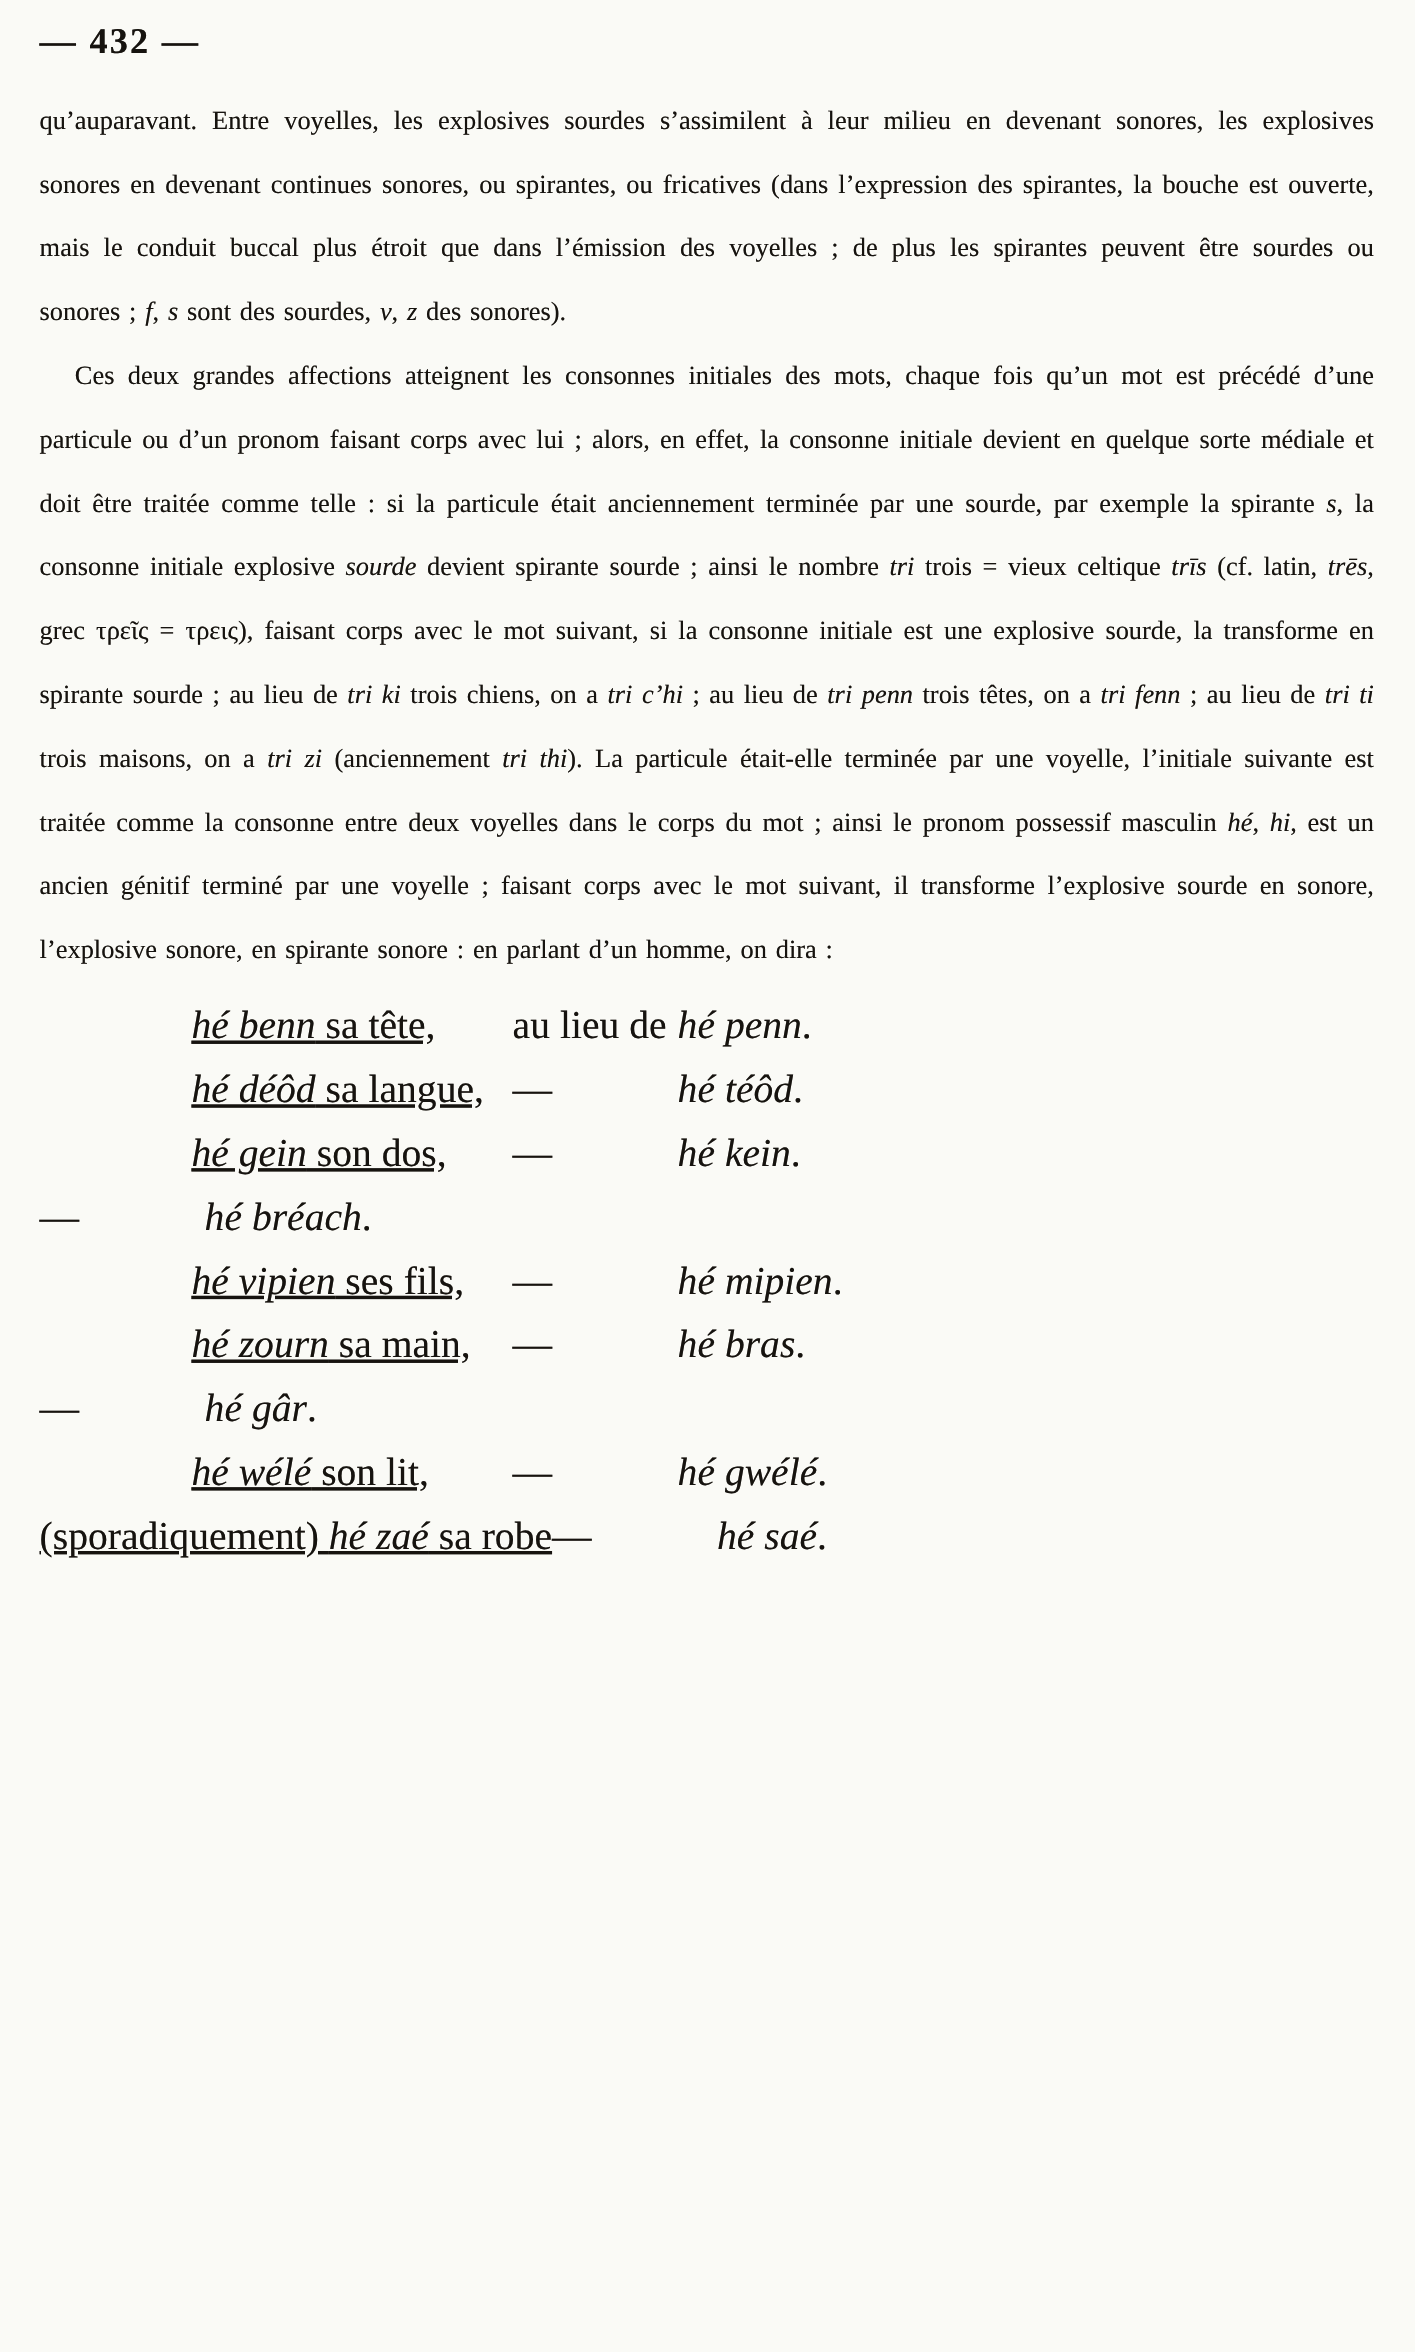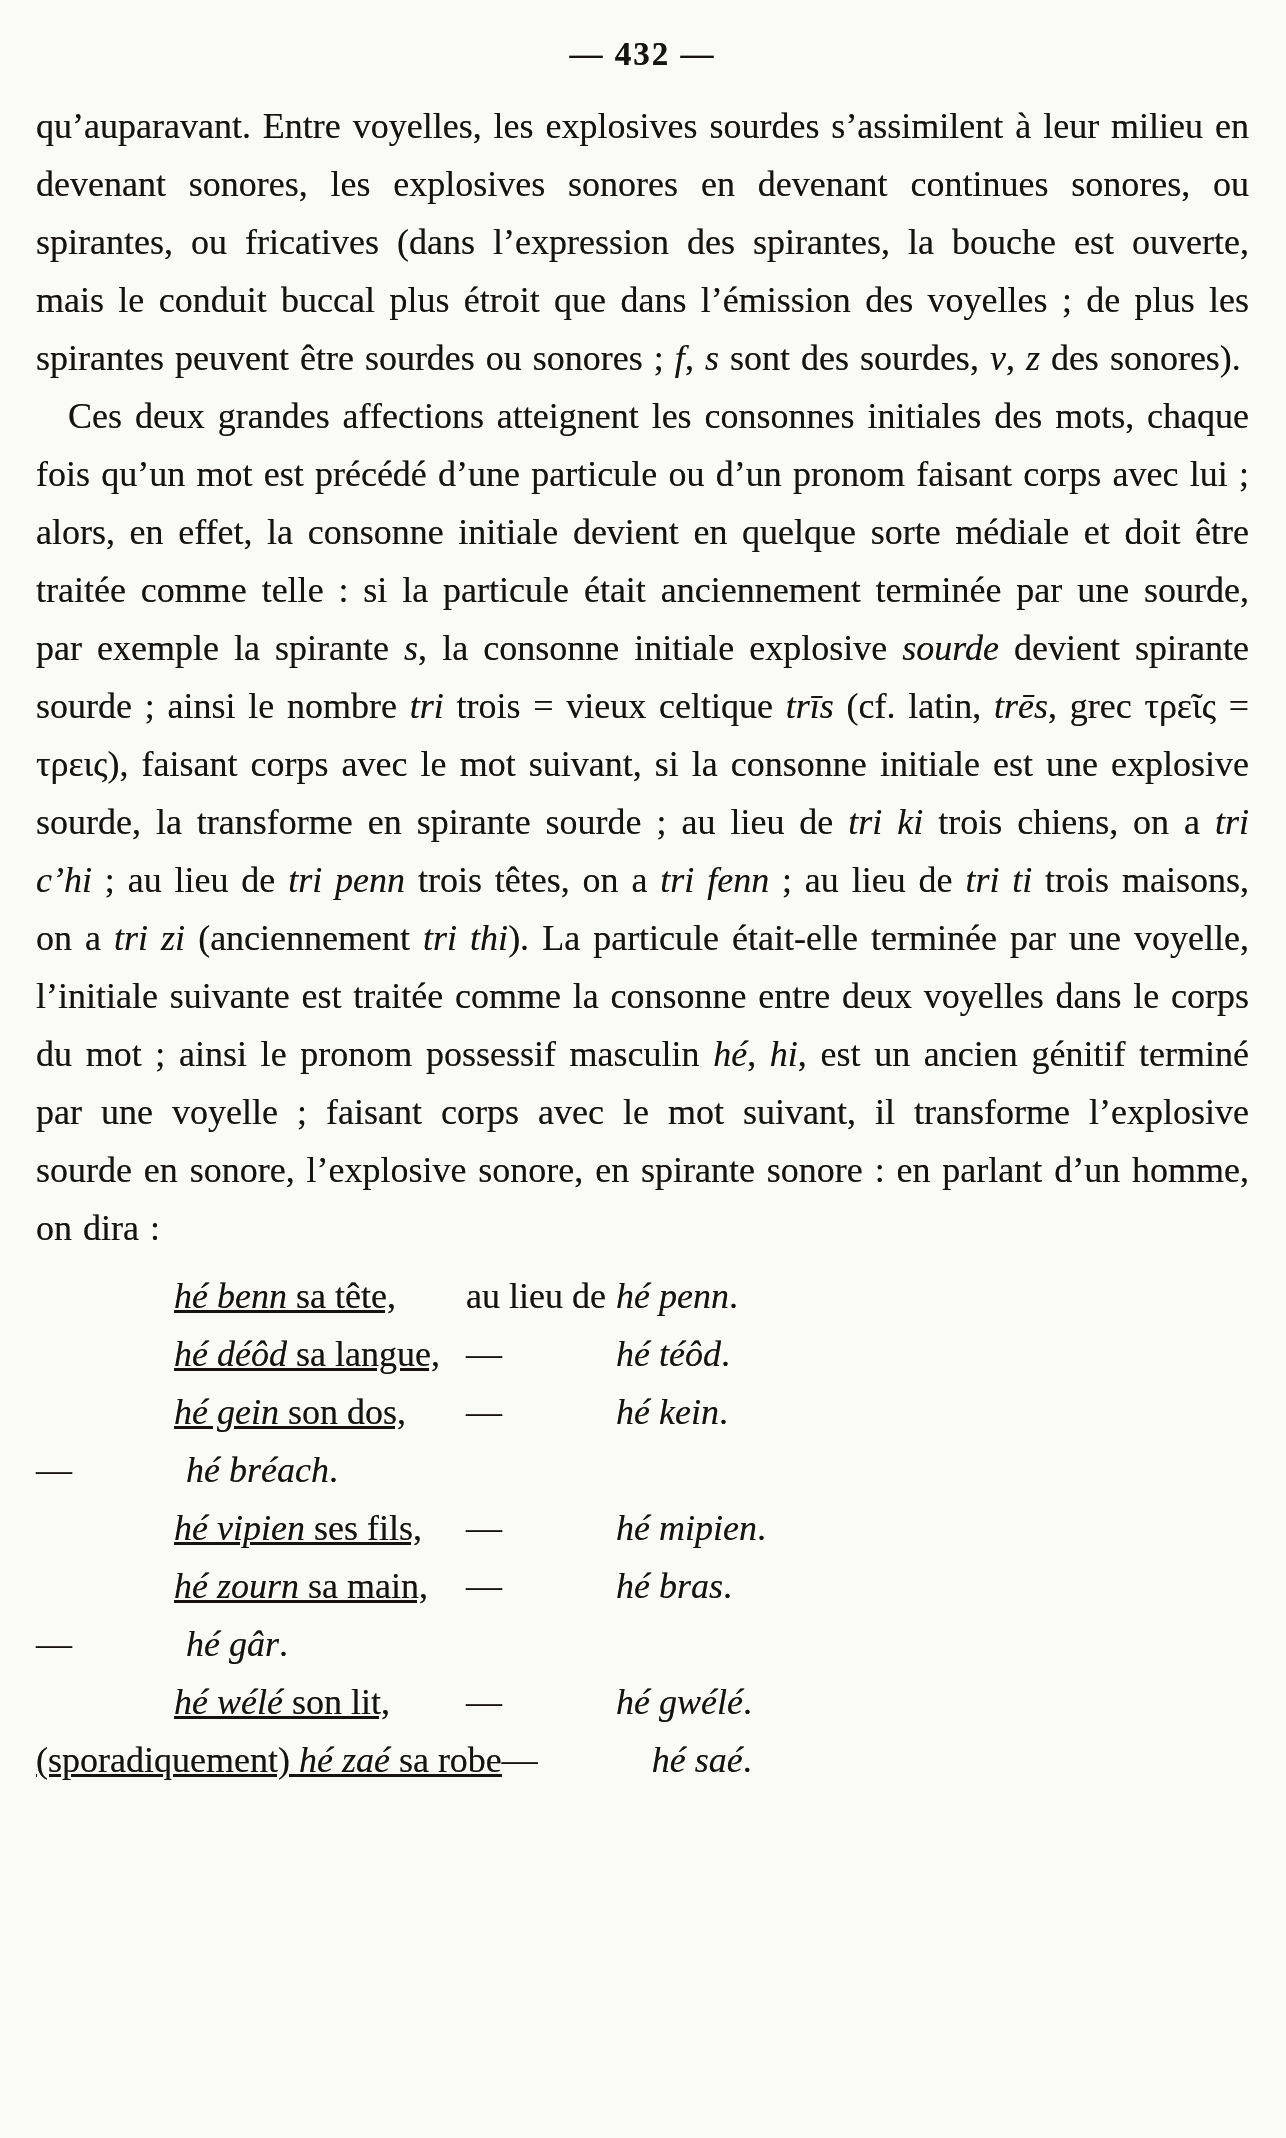--- a/index.html
+++ b/index.html
@@ -11,31 +11,30 @@
     color: #16130f;
     overflow: hidden;
   }
   .page {
     width: 100%;
     height: 100%;
     box-sizing: border-box;
     padding: 14px 37px 0 36px;
   }
   .page-number {
-    margin-top: 22px;
-    text-align: center;
+    margin-top: 6px;
     font-size: 33px;
     font-weight: bold;
     letter-spacing: 2px;
     text-shadow: 0 0 0.6px rgba(22,17,10,.6);
   }
   .body-text { margin-top: 24px; }
   .para {
     margin: 0;
-    font-size: 36px;
+    font-size: 24px;
     line-height: 58px;
     text-align: justify;
     word-spacing: 2px;
     text-shadow: 0 0 0.55px rgba(22,17,10,.55);
   }
   .para.indent { text-indent: 32px; }
   .mutation-table {
     margin-top: 10px;
     font-size: 36px;
     line-height: 58px;

